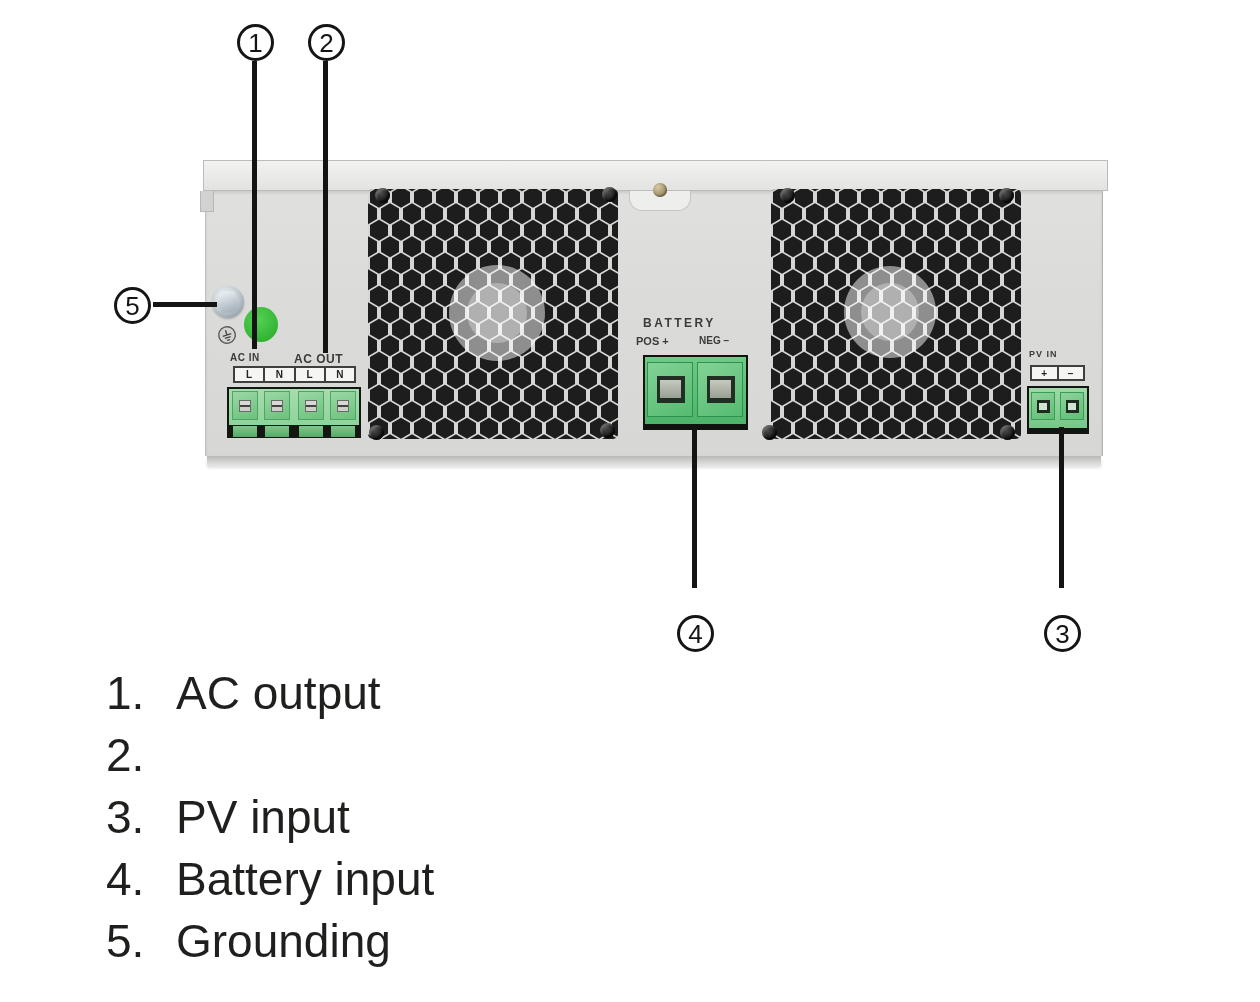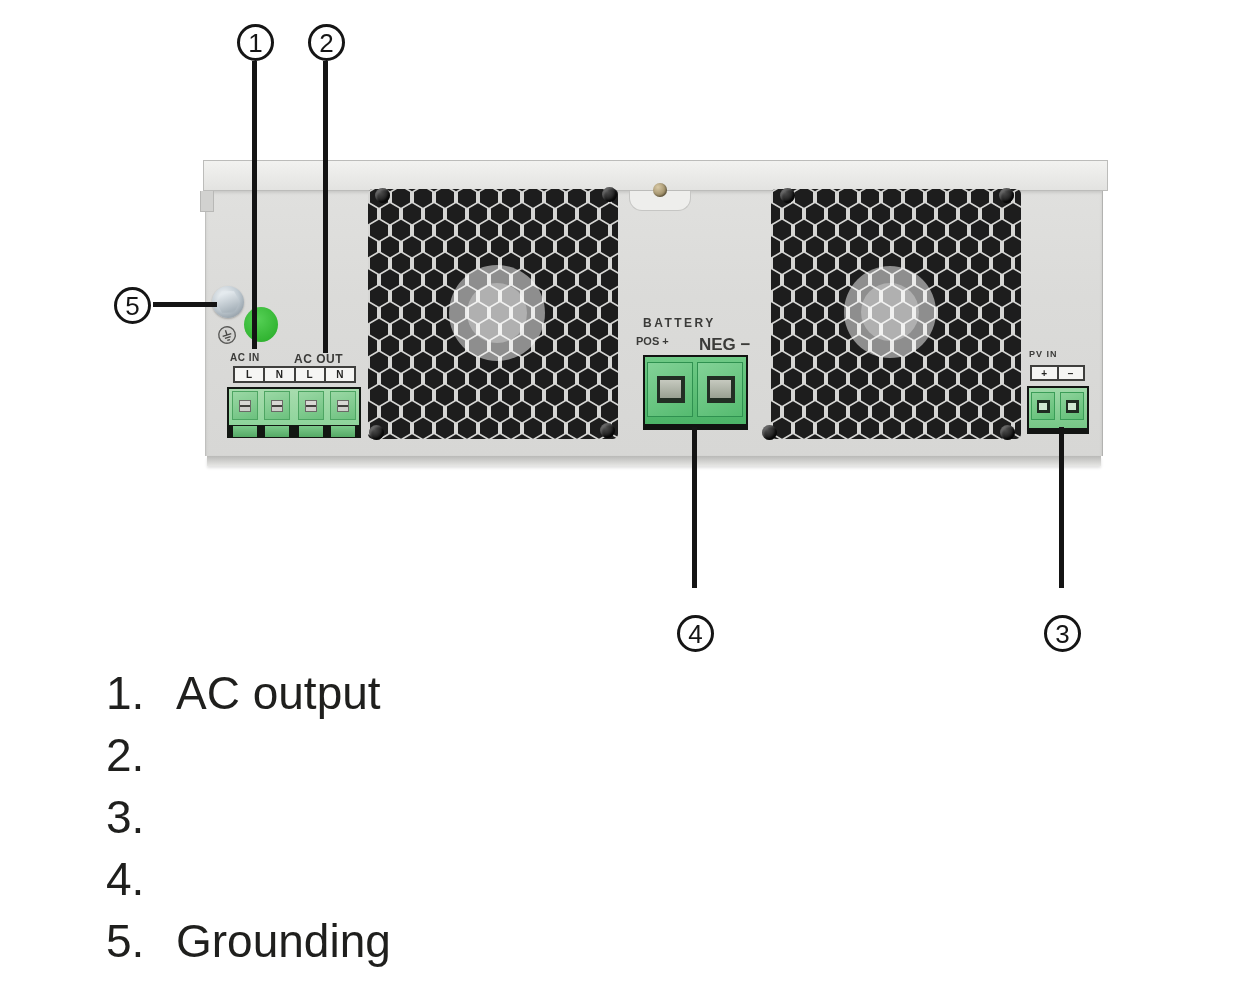--- a/index.html
+++ b/index.html
@@ -177,21 +177,21 @@
         <div class="bscrew"></div>
       </div>
     <div class="ac-tab" style="left:6px"></div>
     <div class="ac-tab" style="left:38px"></div>
     <div class="ac-tab" style="left:72px"></div>
     <div class="ac-tab" style="left:104px"></div>
   </div>
 
   <div class="tl-title" style="left:643px;top:316px;width:105px;font-size:12px;letter-spacing:2.5px">BATTERY</div>
   <div class="tl-title" style="left:636px;top:335px;width:60px;font-size:11px">POS +</div>
-  <div class="tl-title" style="left:699px;top:335px;width:60px;font-size:17px">NEG −</div>
+  <div class="tl-title" style="left:699px;top:335px;width:60px;font-size:10px">NEG −</div>
   <div class="bat-block">
     <div class="bat-base"></div>
     <div class="bat-boss" style="left:4px">
         <div class="cavity">
           <div class="plug"></div>
         </div>
       </div>
     <div class="bat-boss" style="left:54px">
         <div class="cavity">
           <div class="plug"></div>
@@ -233,23 +233,25 @@
   <div class="legend">
     <div class="legend-row">
       <span class="legend-num">1.</span>
       <span class="legend-label">AC output</span>
     </div>
     <div class="legend-row">
       <span class="legend-num">2.</span>
     </div>
     <div class="legend-row">
       <span class="legend-num">3.</span>
+      <span class="legend-label">PV input</span>
     </div>
     <div class="legend-row">
       <span class="legend-num">4.</span>
+      <span class="legend-label">Battery input</span>
     </div>
     <div class="legend-row">
       <span class="legend-num">5.</span>
       <span class="legend-label">Grounding</span>
     </div>
   </div>
 
 </div>
 
 </body></html>

